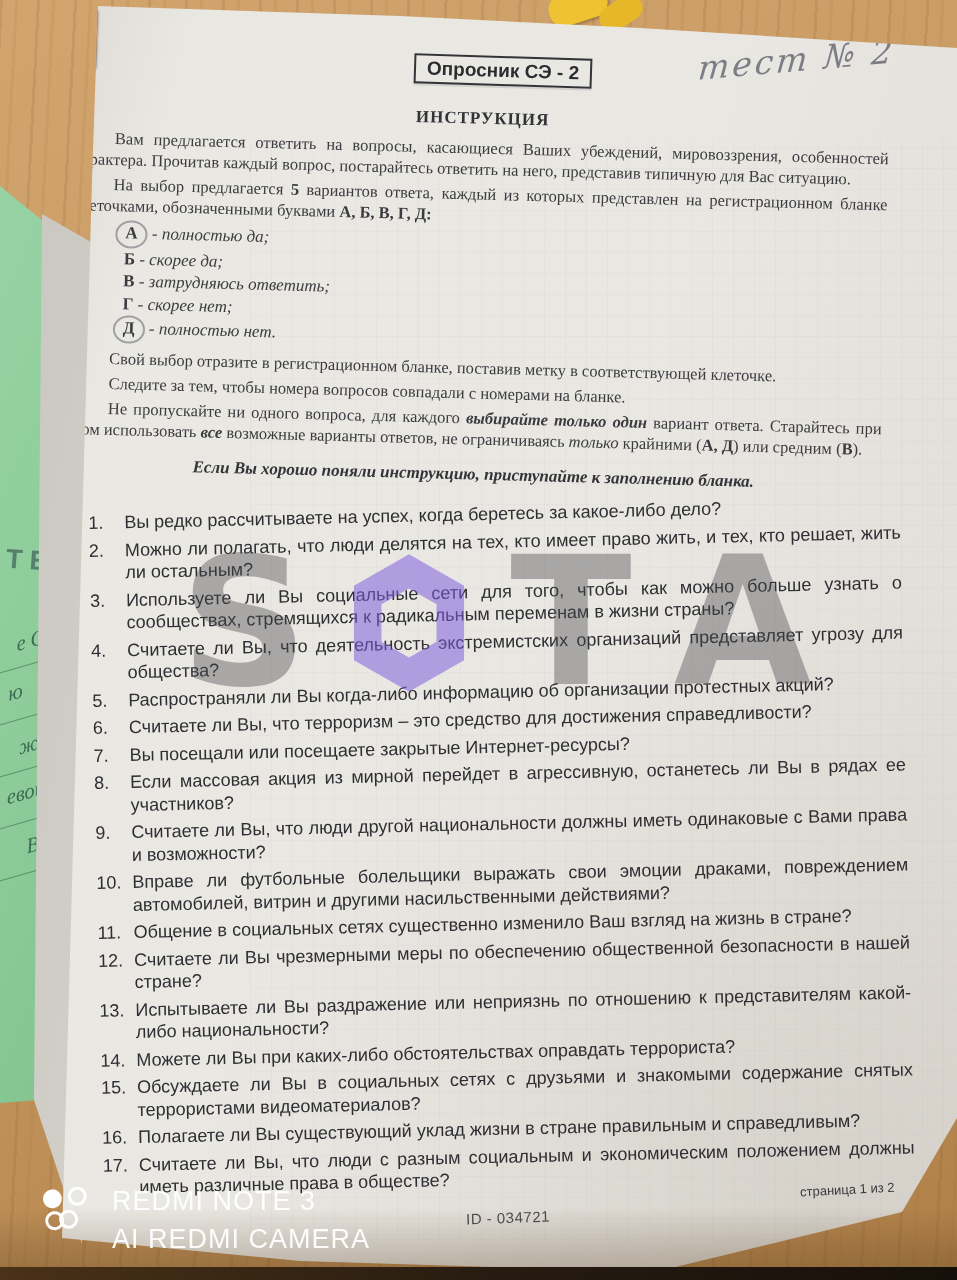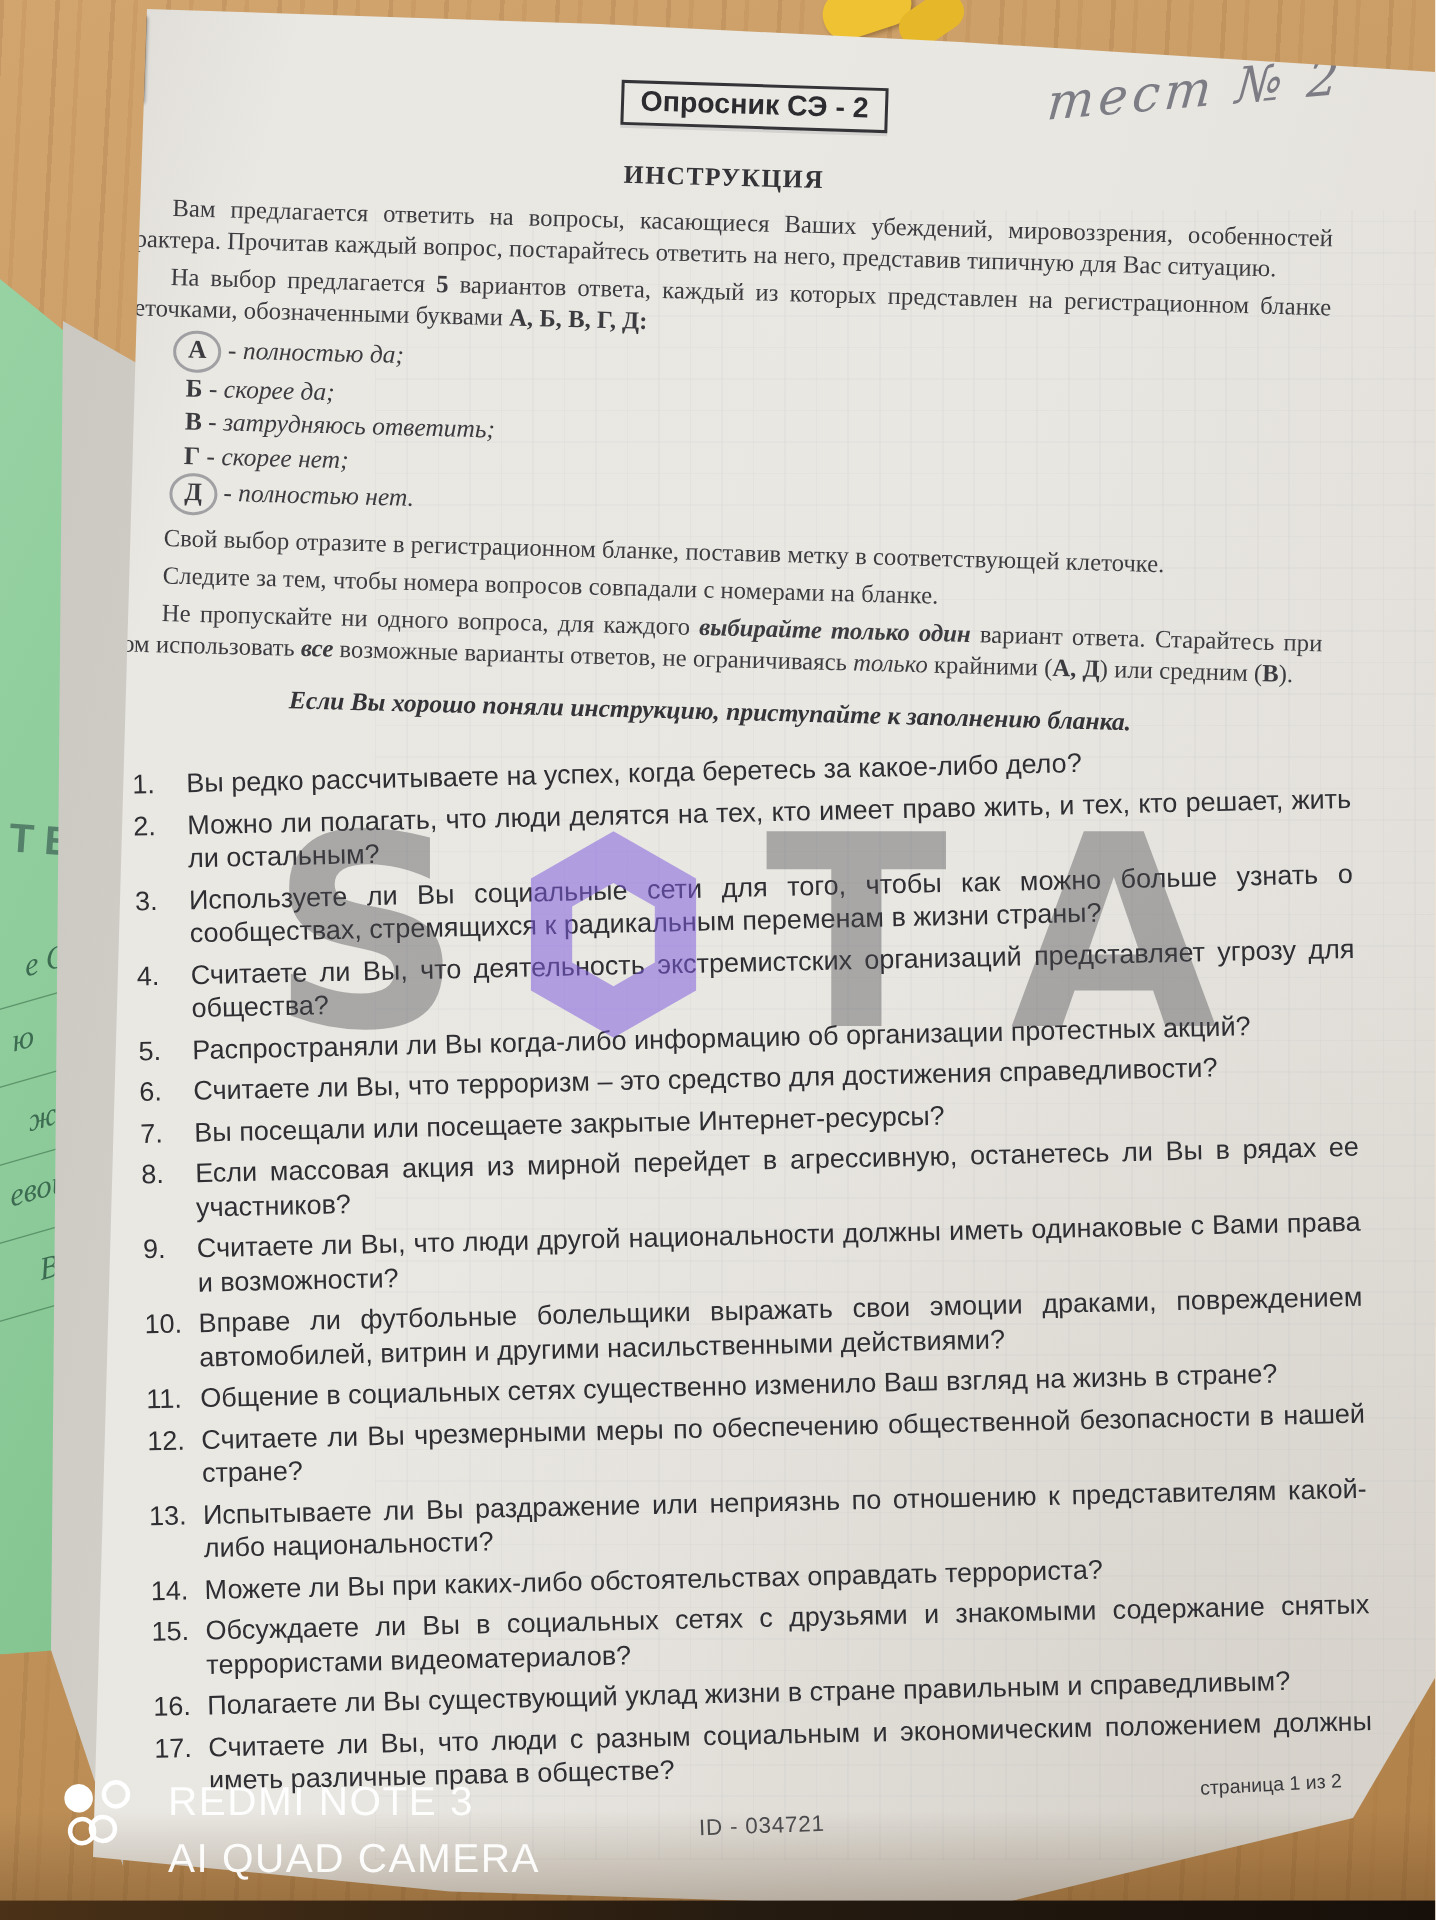--- a/index.html
+++ b/index.html
@@ -234,15 +234,15 @@
     <div class="row">
         <div class="dot-fill"></div>
         <div class="ring"></div>
       </div>
     <div class="inf">
         <div class="ring"></div>
         <div class="ring"></div>
       </div>
   </div>
   <div class="abs cam-text cam-line1">REDMI NOTE 3</div>
-  <div class="abs cam-text cam-line2">AI QUAD CAMERA</div>
+  <div class="abs cam-text cam-line2">AI REDMI CAMERA</div>
 
 </div>
 
 </body></html>

